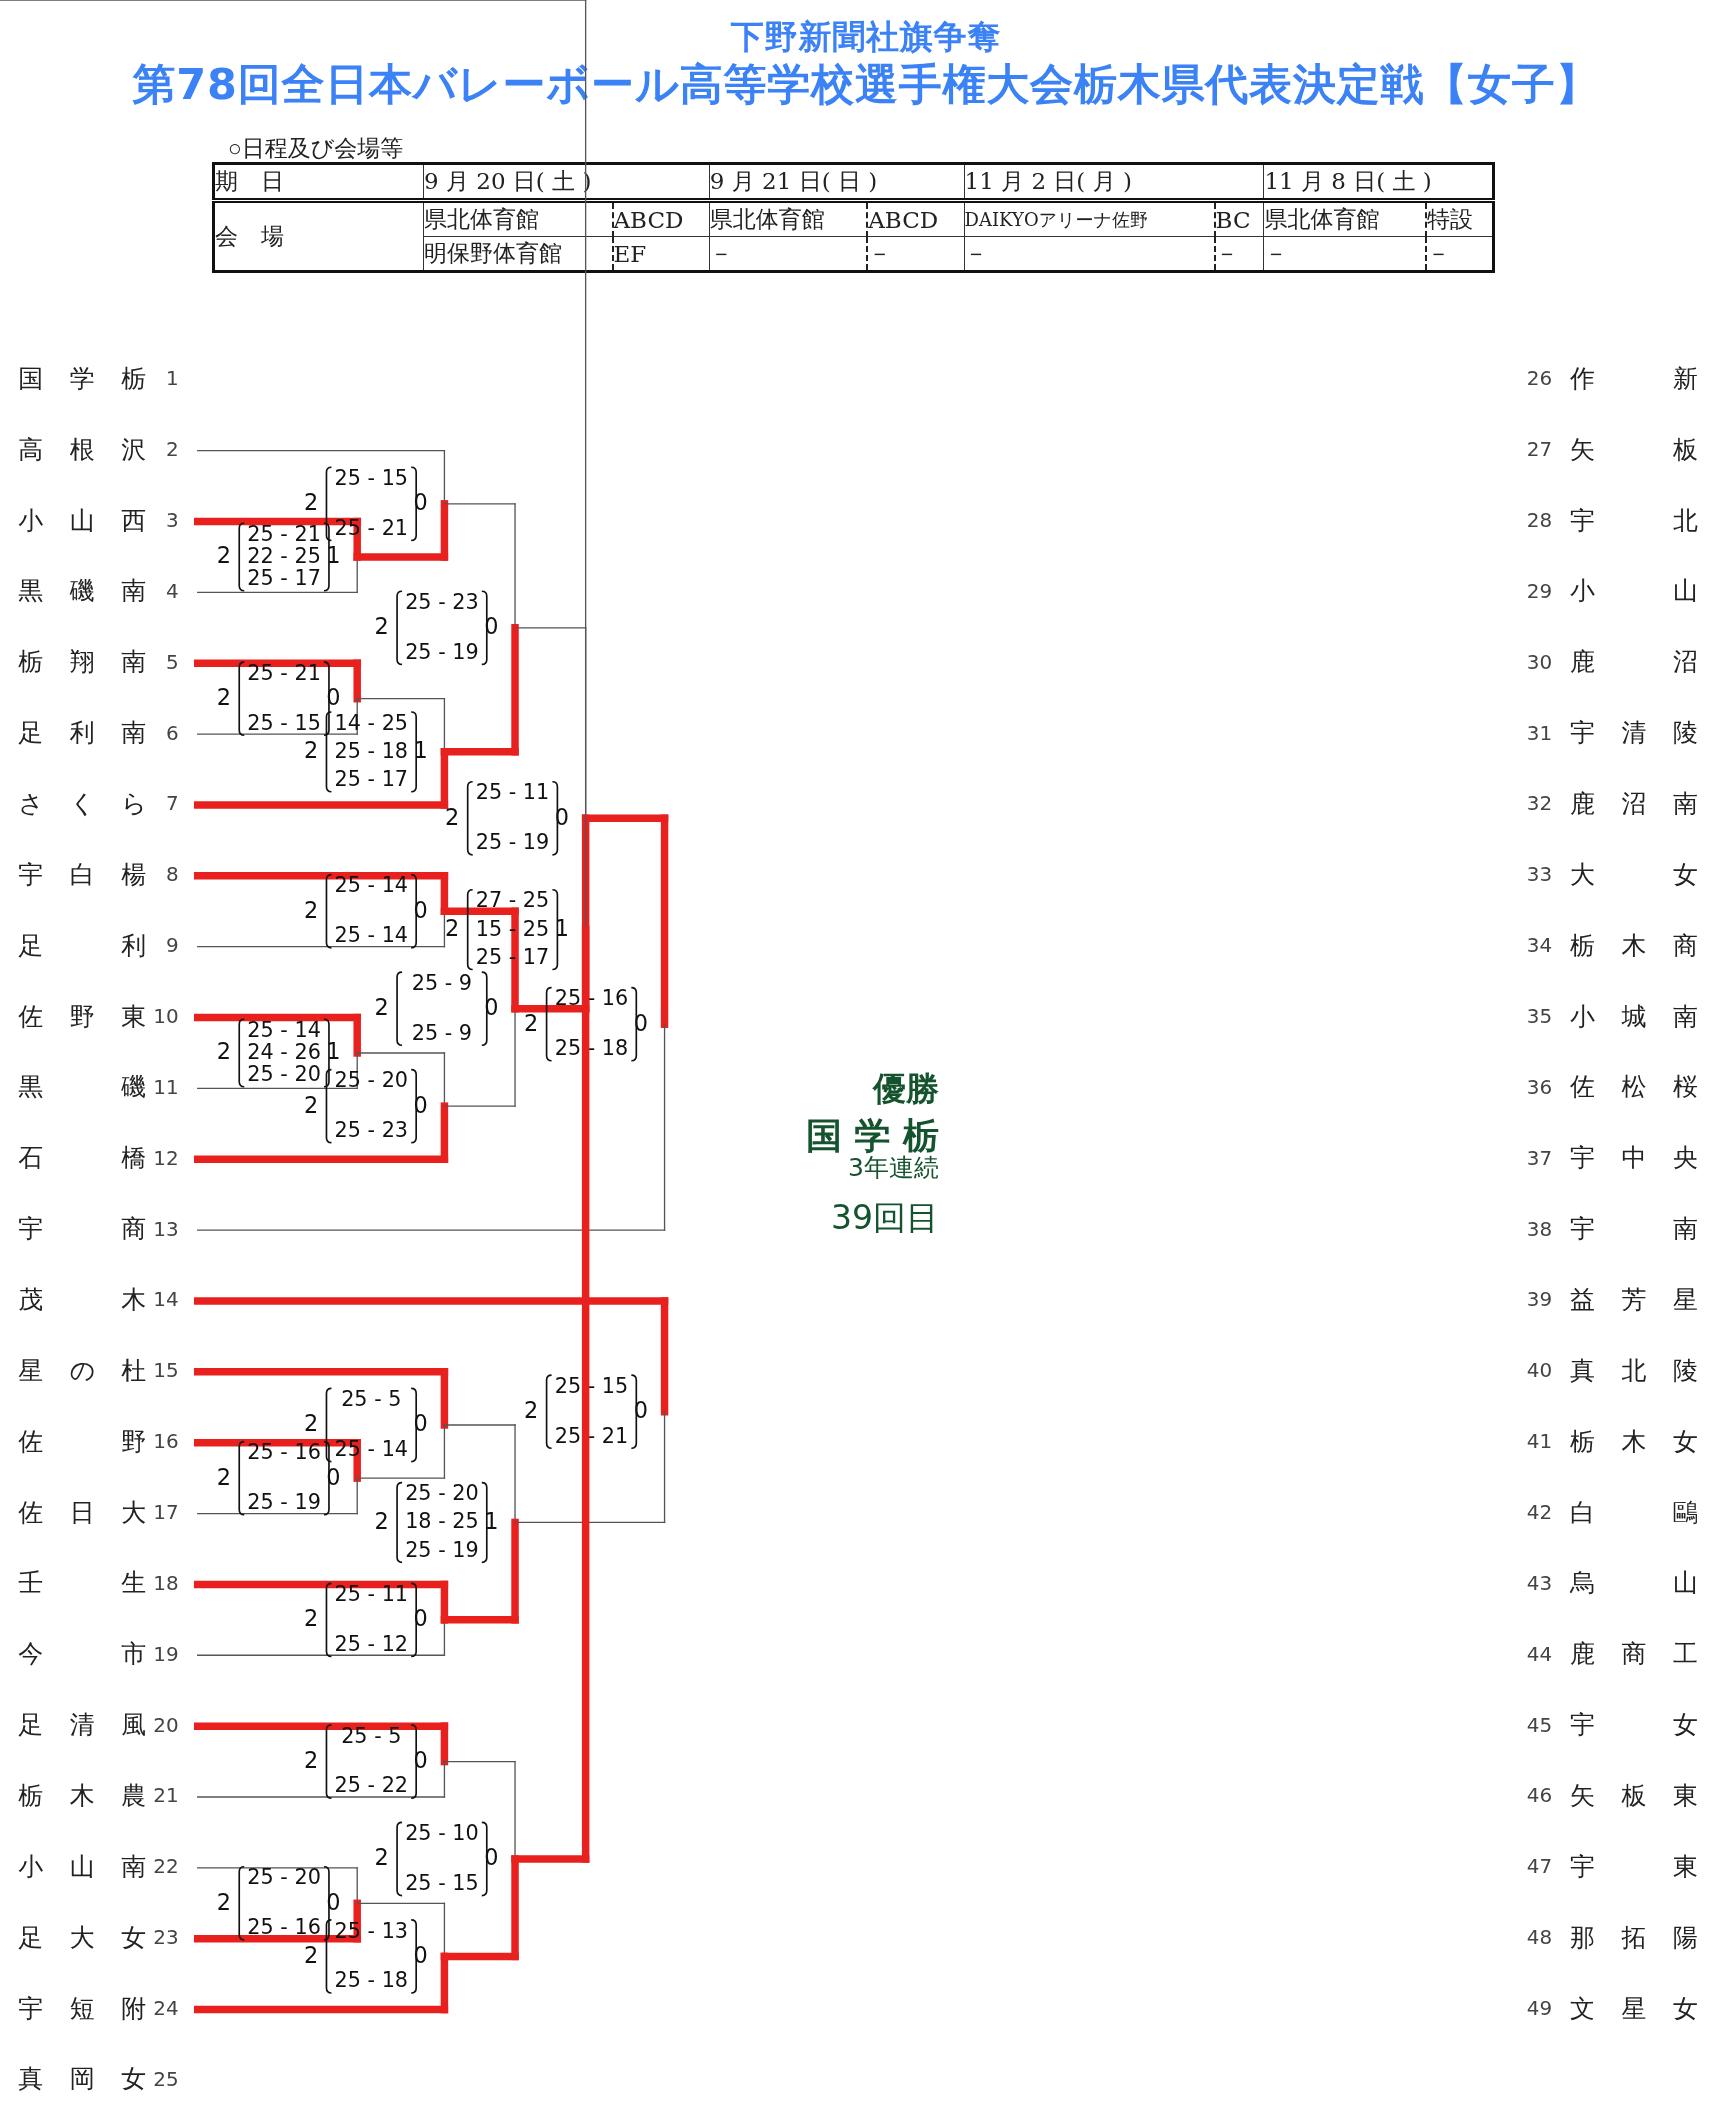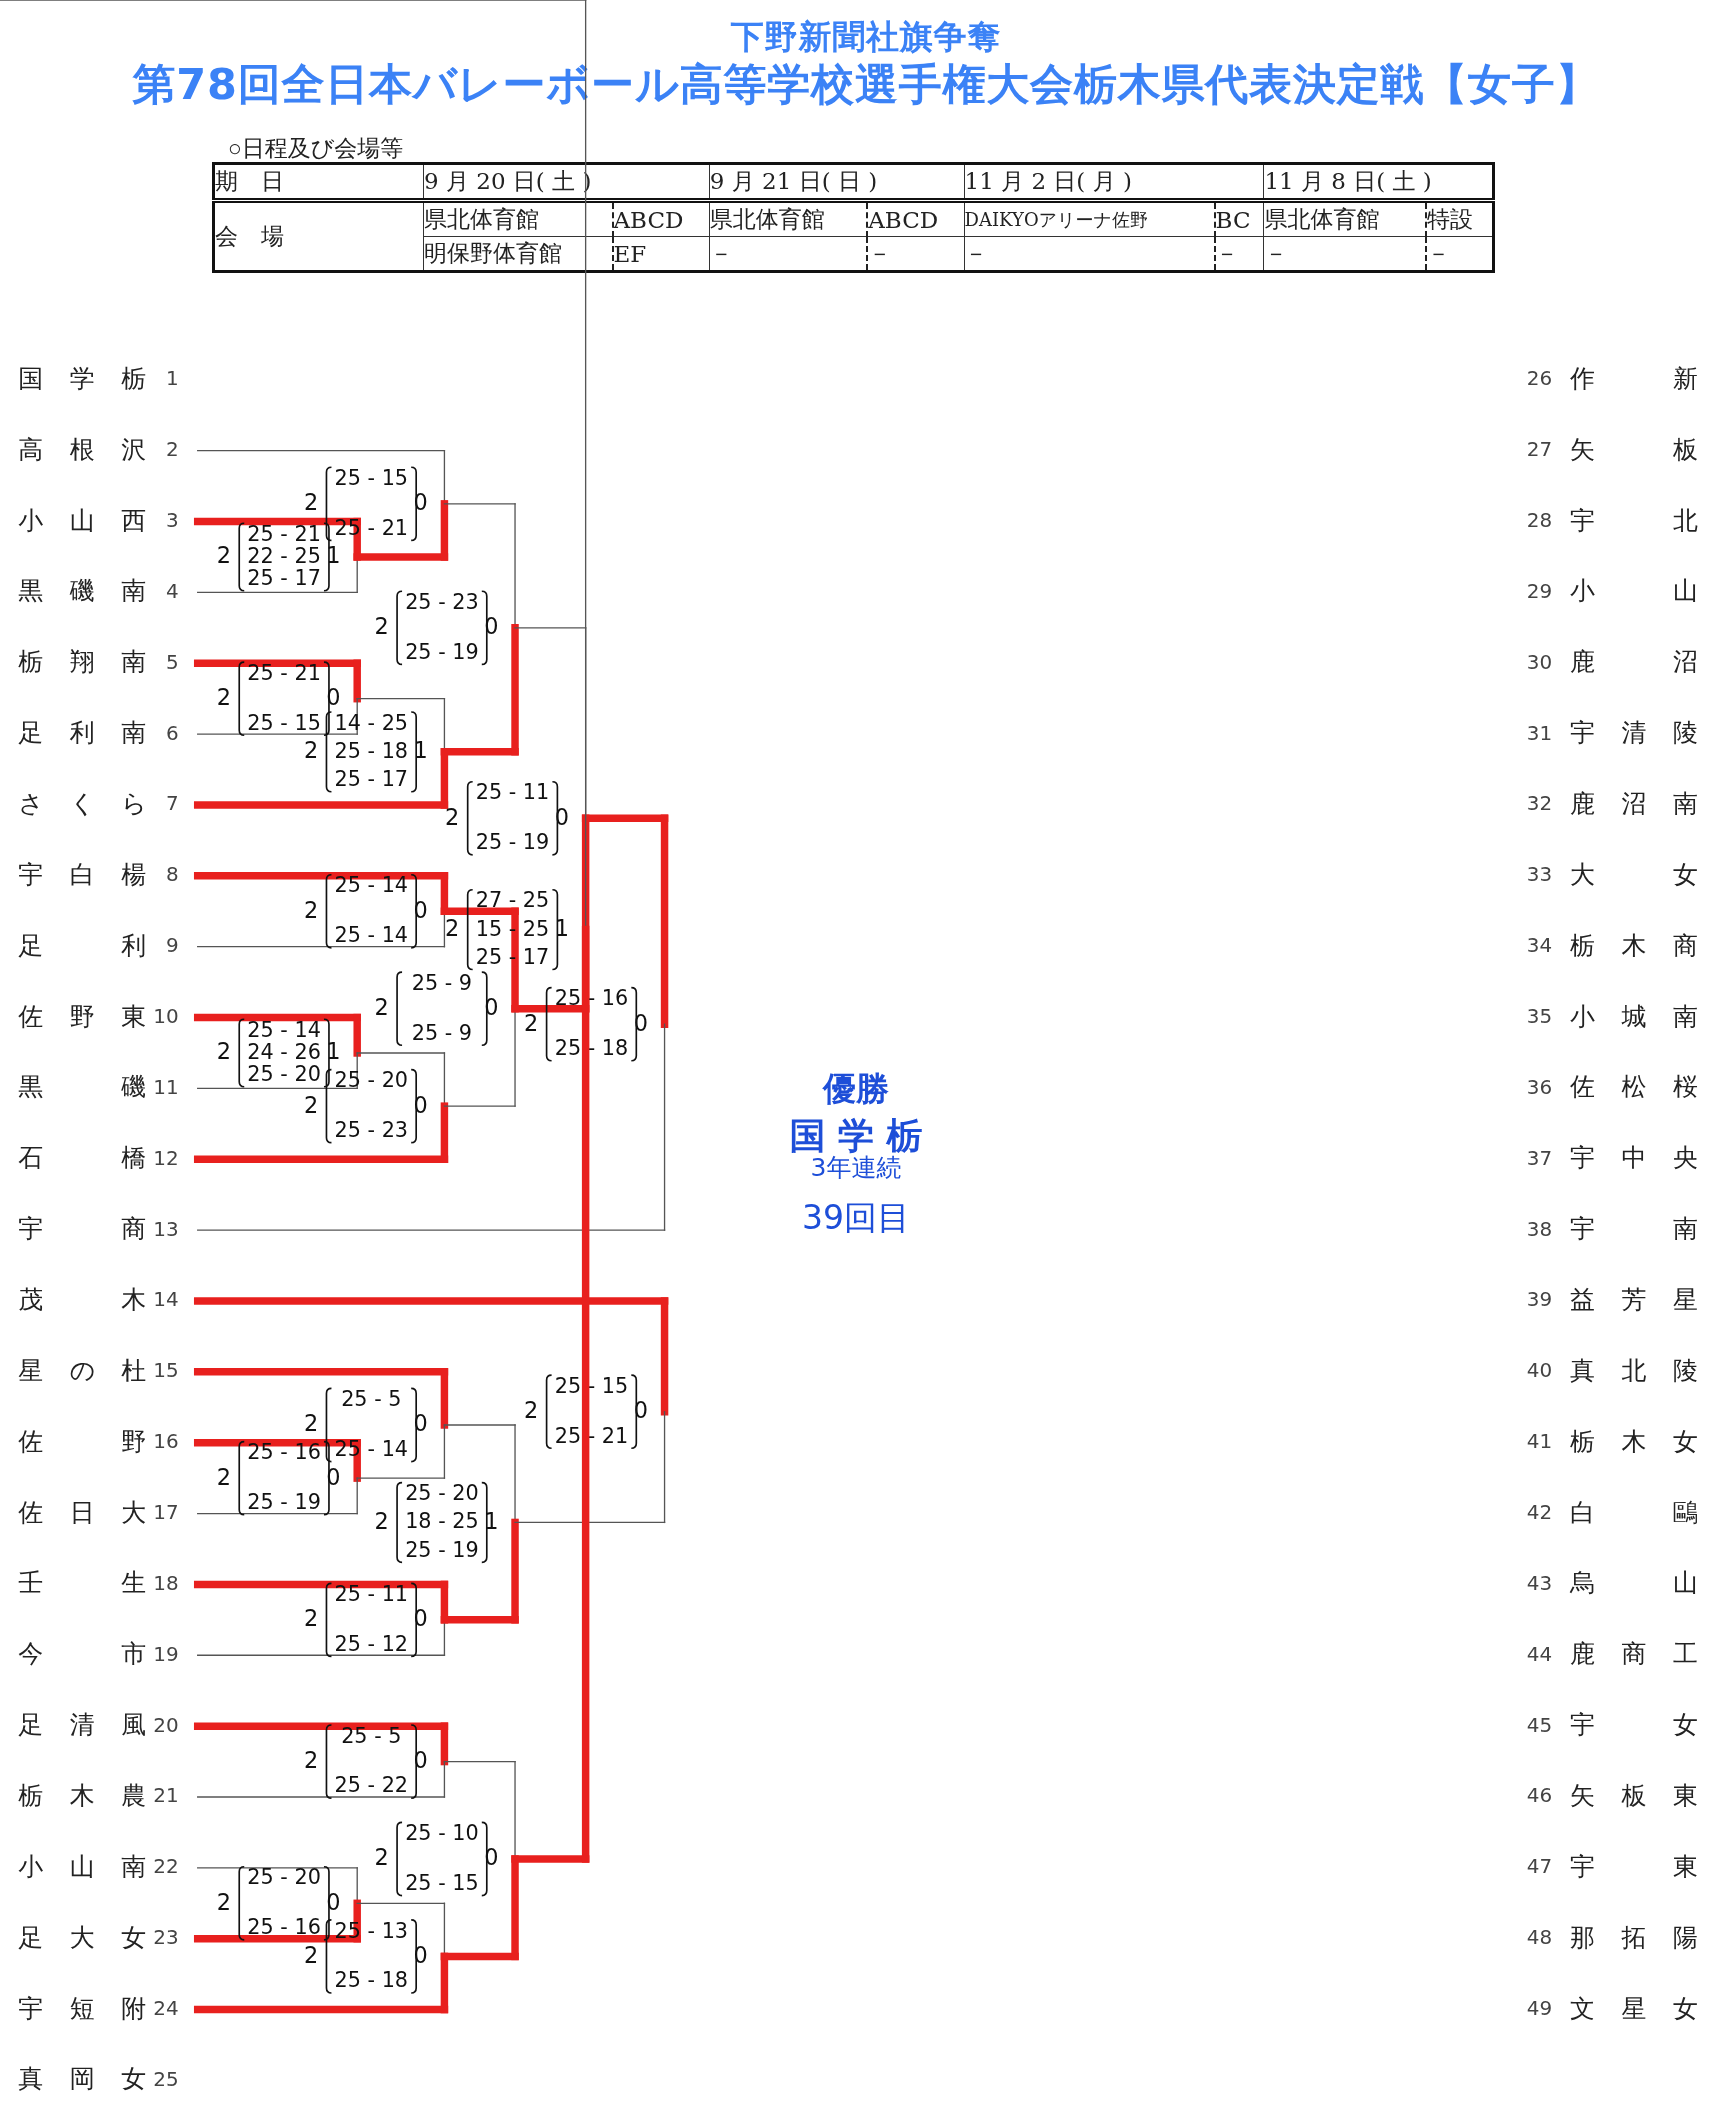--- a/index.html
+++ b/index.html
@@ -15,21 +15,21 @@
   table.sched td { border:1.7px solid #333; text-align:left; font-size:23px; height:33px; padding:0; }
   table.sched tr.head td { border-bottom:5px double #111; height:33px; }
   table.sched td.dash-r { border-right:2.5px dashed #222; }
   table.sched td.small { font-size:18px; }
   table.sched td.lbl { width:208px; }
   #bracket { position:absolute; left:0; top:0; }
   .team { font-size:30px; fill:#222; font-family:"DejaVu Sans", sans-serif; }
   .seed { font-size:24px; fill:#444; font-family:"DejaVu Sans", sans-serif; }
   .score { font-size:25px; fill:#111; font-family:"DejaVu Sans", sans-serif; }
   .setwin { font-size:27px; fill:#111; font-family:"DejaVu Sans", sans-serif; }
-  .champ { position:absolute; left:773px; width:166px; text-align:center; color:#1d4ed8; }
+  .champ { position:absolute; left:773px; width:166px; text-align:right; color:#14532d; }
 </style>
 </head>
 <body>
 
 <div class="title" id="t1">下野新聞社旗争奪</div>
 <div class="title" id="t2">第78回全日本バレーボール高等学校選手権大会栃木県代表決定戦【女子】</div>
 
 <div id="sched-label">○日程及び会場等</div>
 <table class="sched">
   <tbody>

